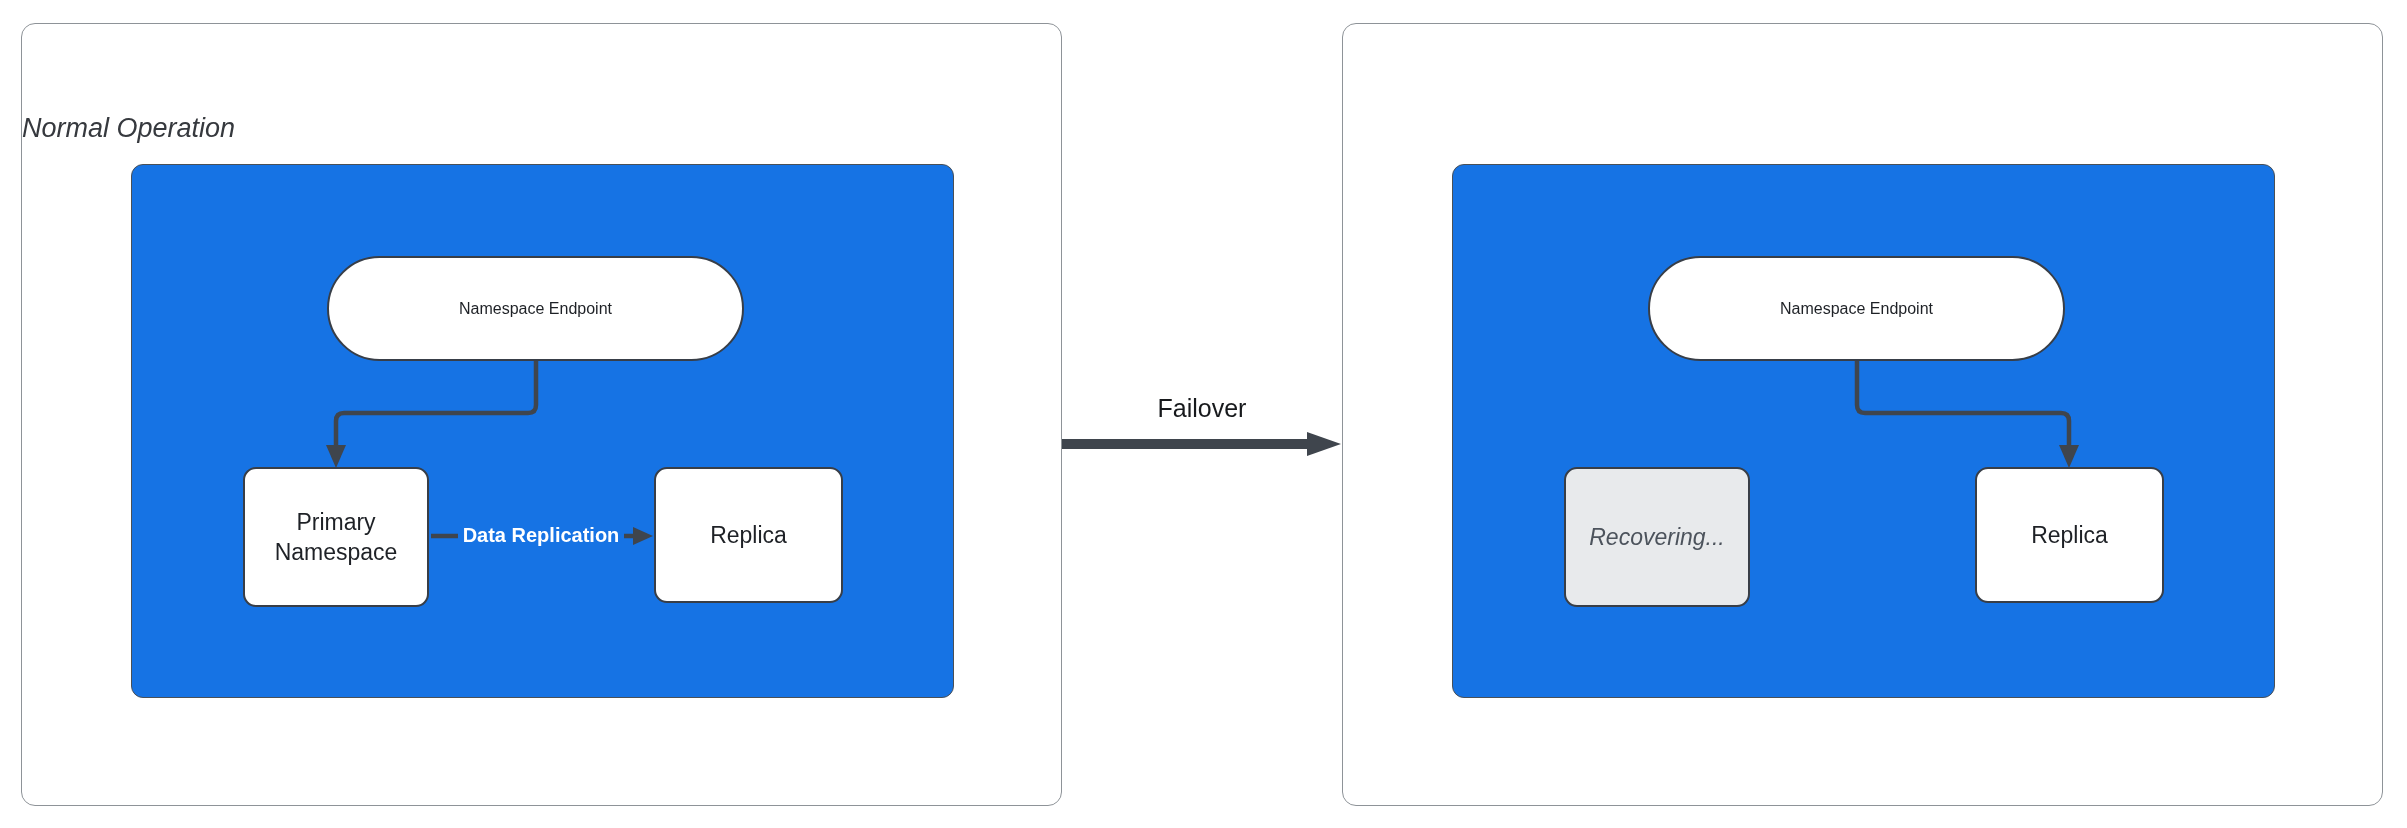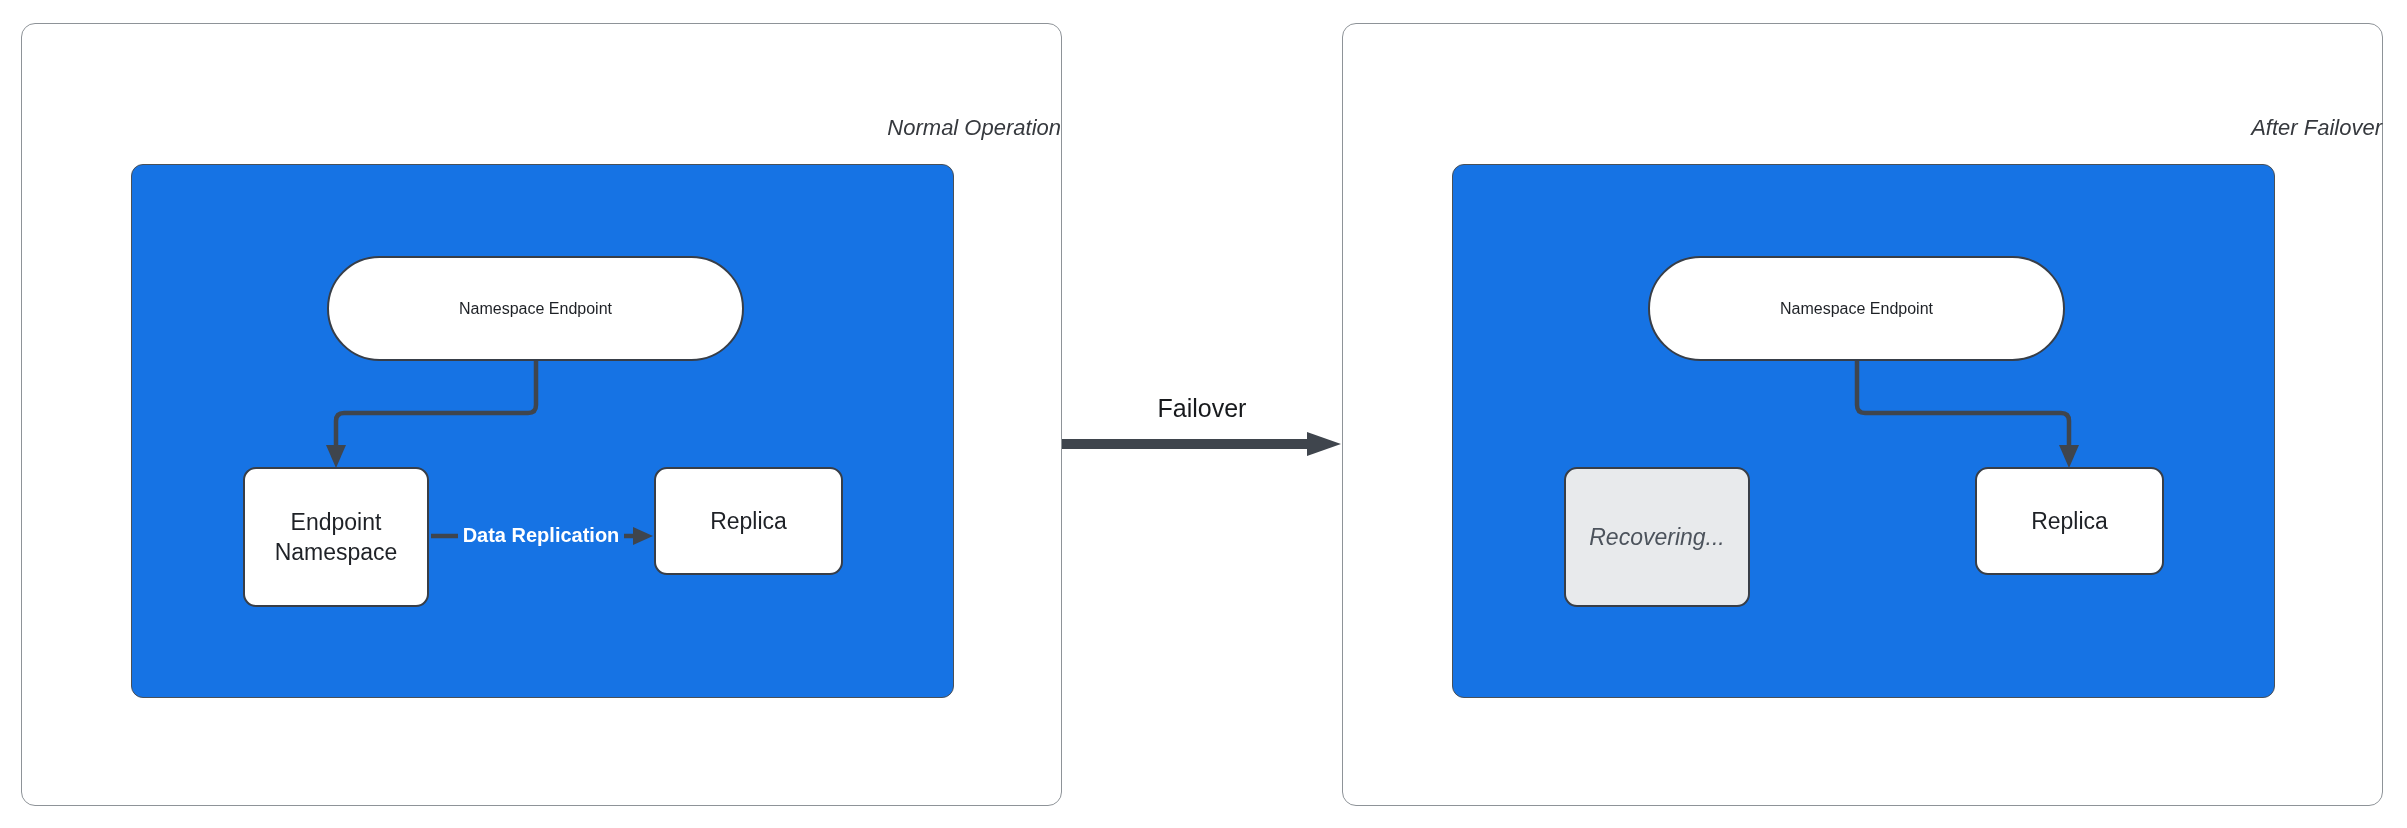--- a/index.html
+++ b/index.html
@@ -20,22 +20,22 @@
   .stage{
     position:relative;width:2407px;height:828px;background:#ffffff;overflow:hidden;
   }
   .panel{
     position:absolute;top:23px;width:1041px;height:783px;
     background:#ffffff;border:1px solid var(--panel_border);border-radius:14px;
   }
   .panel.left{left:21px;}
   .panel.right{left:1342px;}
   .panel-title{
-    position:absolute;top:88px;left:0;width:100%;text-align:right;
-    font-size:22px;line-height:32px;font-style:italic;color:var(--title_text);
+    position:absolute;top:88px;left:0;width:100%;text-align:left;
+    font-size:27px;line-height:32px;font-style:italic;color:var(--title_text);
   }
   .cluster{
     position:absolute;left:109px;top:140px;width:823px;height:534px;
     background:var(--container_blue);border:1px solid #4A5056;border-radius:12px;
   }
   .edges{
     position:absolute;left:0;top:0;width:1041px;height:783px;pointer-events:none;
   }
   .node{
     position:absolute;display:flex;align-items:center;justify-content:center;
@@ -43,21 +43,21 @@
     border:2px solid #383E47;color:var(--node_text);
     font-size:23px;line-height:30px;
   }
   .pill{
     left:305px;top:232px;width:417px;height:105px;border-radius:53px;font-size:16px;
   }
   .rect{
     border-radius:13px;
   }
   .node-a{left:221px;top:443px;width:186px;height:140px;}
-  .node-b{left:632px;top:443px;width:189px;height:108px;}
+  .node-b{left:632px;top:443px;width:189px;height:136px;}
   .recovering{
     background:var(--recovering_gray);color:var(--recovering_text);font-style:italic;
   }
   .edge-label-wrap{
     position:absolute;left:404px;top:496px;width:230px;text-align:center;pointer-events:none;
   }
   .edge-label{
     display:inline-block;background:var(--container_blue);color:var(--edge_label_text);
     font-weight:bold;font-size:20px;line-height:30px;padding:0 5px;
   }
@@ -86,38 +86,37 @@
       <g stroke="var(--stroke)" stroke-width="4.5" fill="none">
         <line x1="409" y1="512" x2="615" y2="512"></line>
       </g>
       <polygon points="631,512 611,503 611,521" fill="var(--stroke)"></polygon>
     </svg>
 
     <div class="node pill">
       <span>Namespace Endpoint</span>
     </div>
     <div class="node rect node-a">
-      <span>Endpoint Namespace</span>
+      <span>Primary Namespace</span>
     </div>
     <div class="node rect node-b">
       <span>Replica</span>
     </div>
     <div class="edge-label-wrap">
       <span class="edge-label">Data Replication</span>
     </div>
   </div>
 
   <div class="transition-label">Failover</div>
   <svg class="transition-arrow" width="280" height="28" viewBox="0 0 280 28">
     <line x1="0" y1="14" x2="249" y2="14" stroke="var(--stroke)" stroke-width="10"></line>
     <polygon points="279,14 245,2 245,26" fill="var(--stroke)"></polygon>
   </svg>
 
   <div class="panel right">
-    <div class="panel-title">After Failover</div>
     <div class="cluster"></div>
 
     <svg class="edges" viewBox="0 0 1041 783" width="1041" height="783">
       <g stroke="var(--stroke)" stroke-width="4.5" fill="none">
         <path d="M514,337 V381 Q514,389 522,389 H718 Q726,389 726,397 V425"></path>
       </g>
       <polygon points="726,444 716,421 736,421" fill="var(--stroke)"></polygon>
     </svg>
 
     <div class="node pill">

